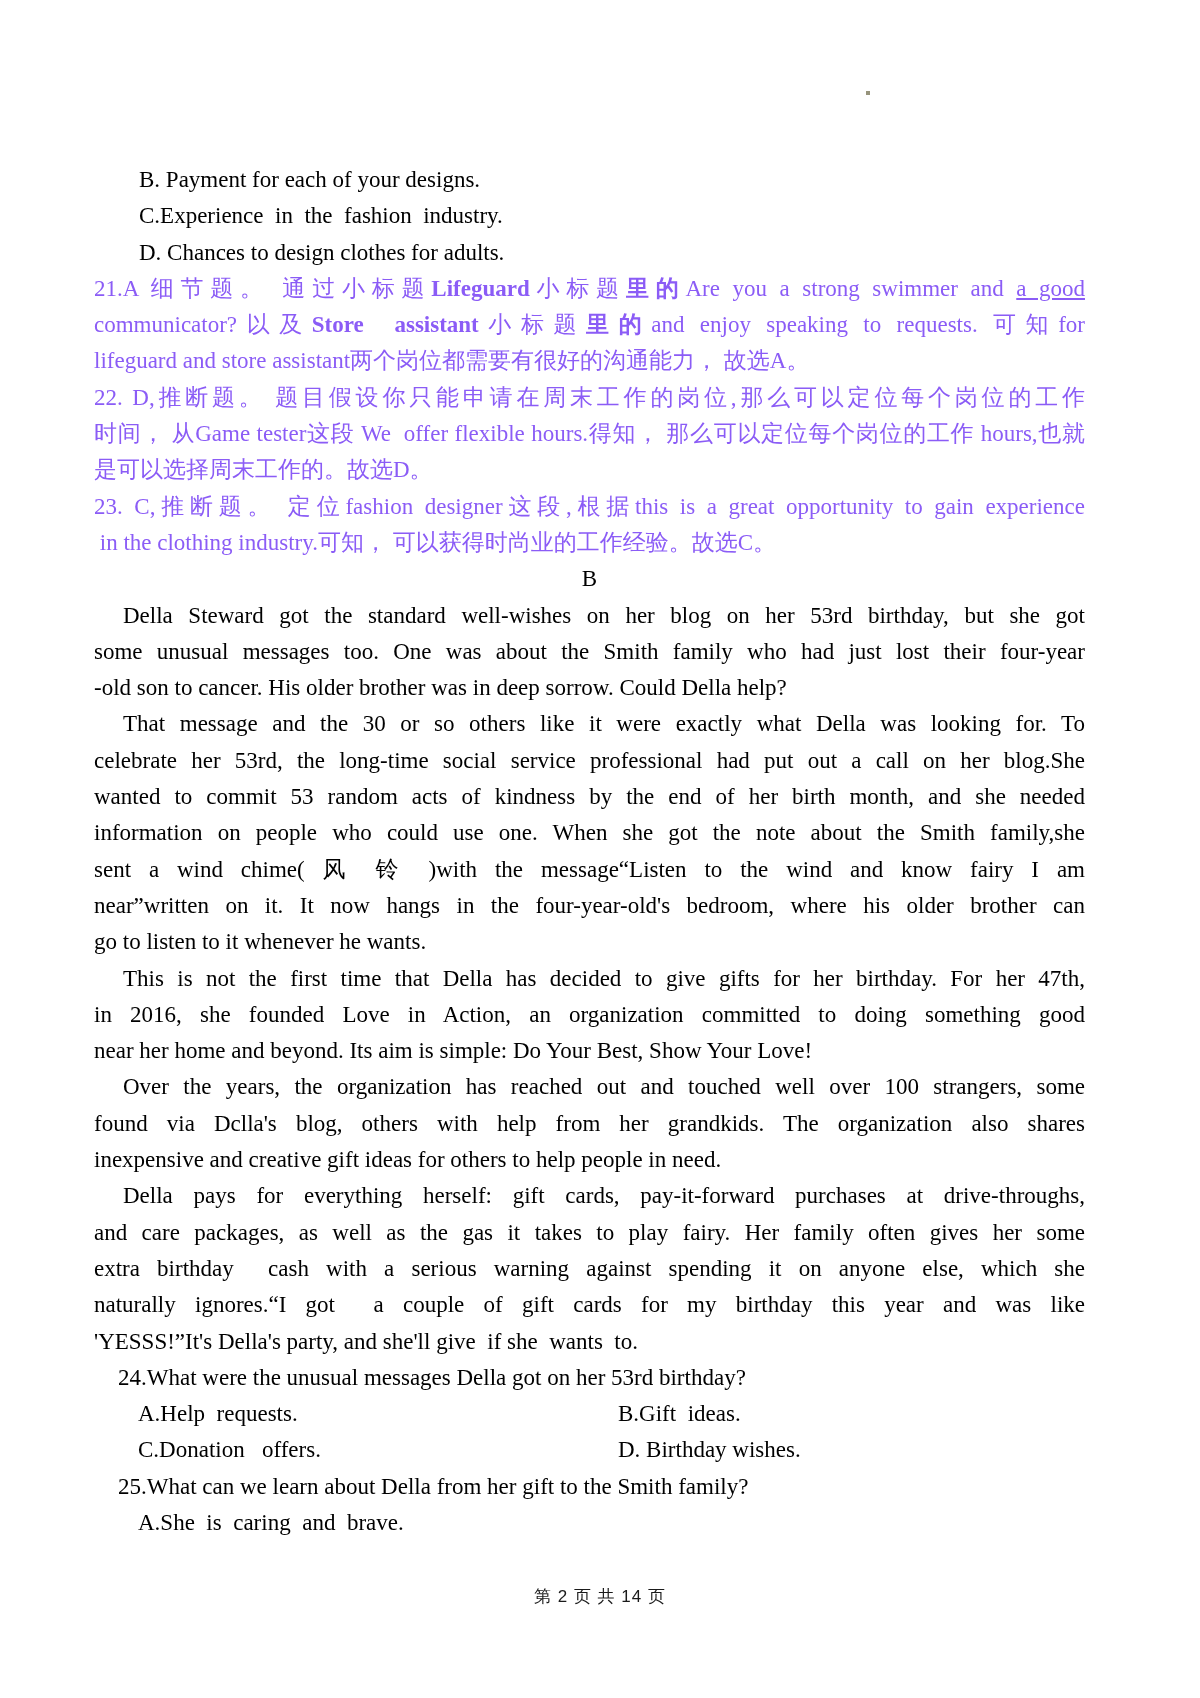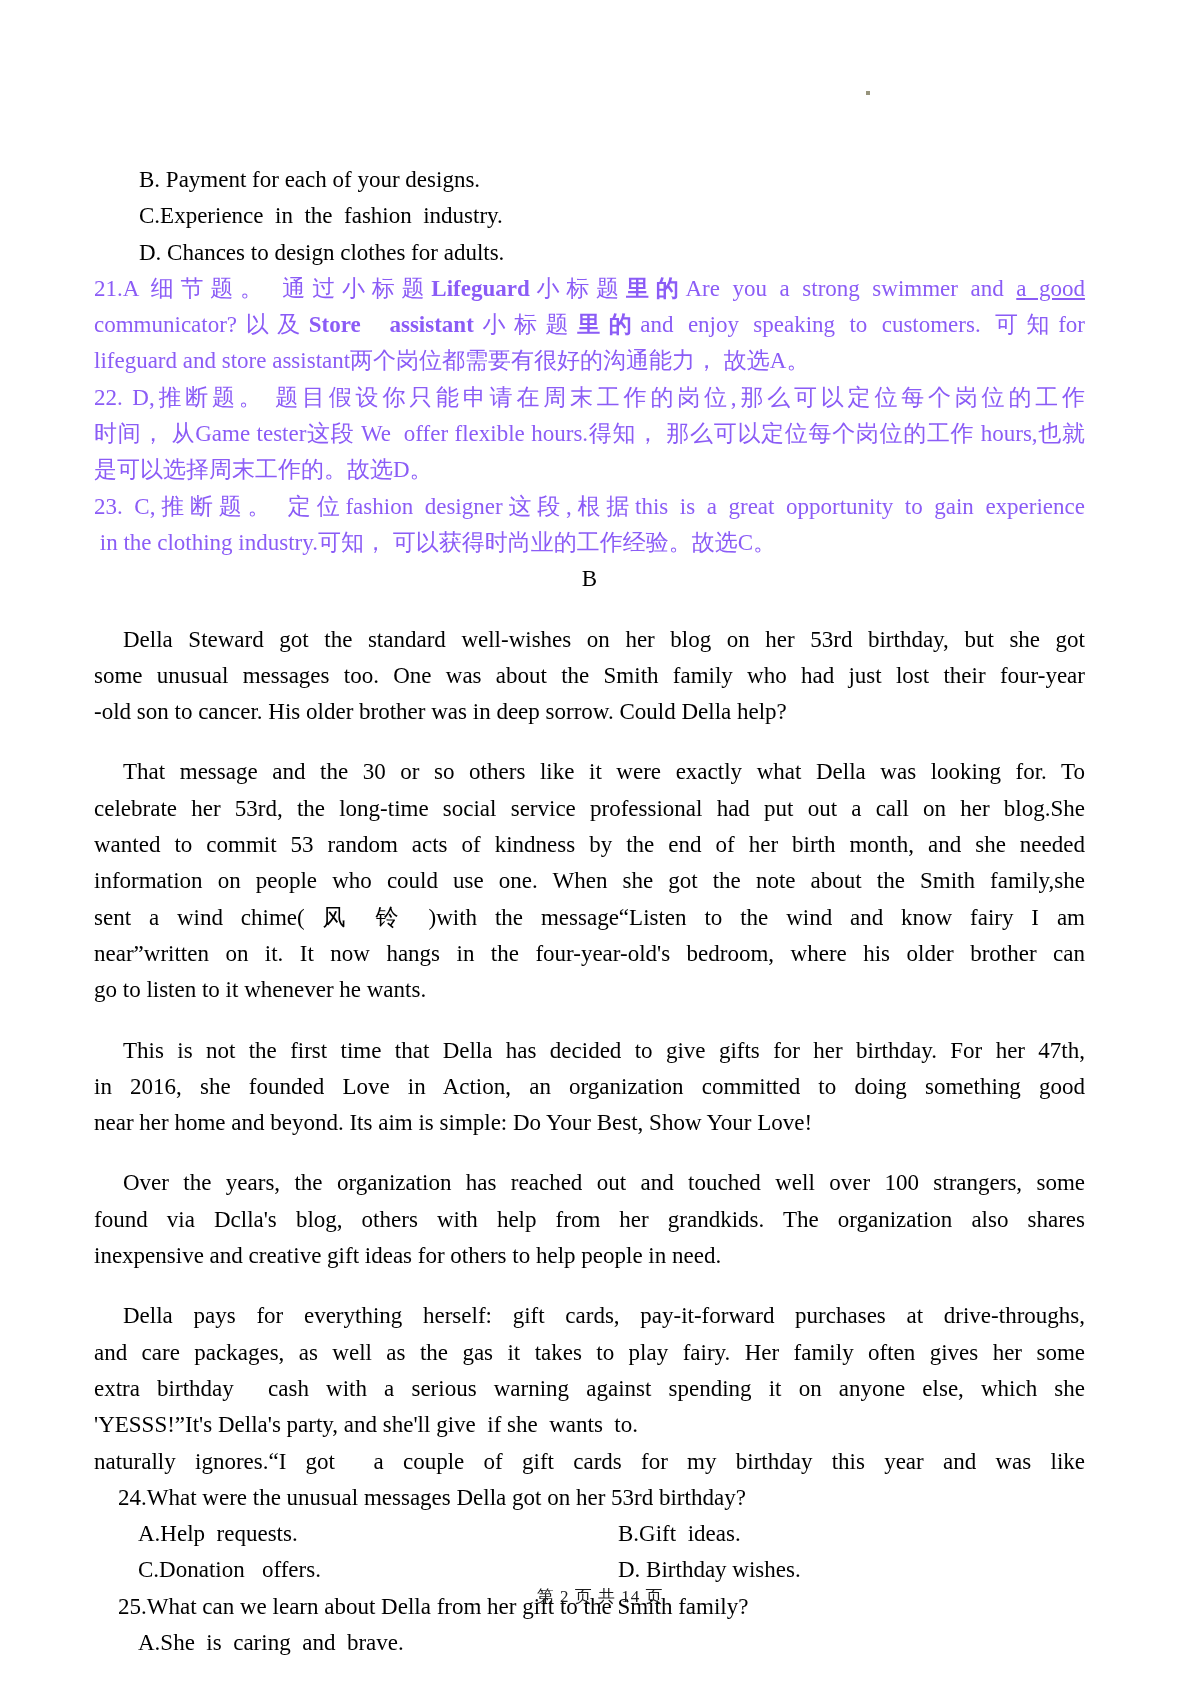--- a/index.html
+++ b/index.html
@@ -30,59 +30,59 @@
   }
   .line {
     height: 36.3px;
     overflow: hidden;
     white-space: pre-wrap;
   }
   .line.j {
     text-align: justify;
     text-align-last: justify;
   }
-  .line.ind { text-indent: 29px; margin-top: 24px; }
+  .line.ind { text-indent: 29px; }
   .opt-line { padding-left: 45px; }
   .red { color: #8b5cf6; }
   .b { font-weight: bold; }
   .u { text-decoration: underline; }
   .section-label { text-align: center; }
   .stem { padding-left: 24px; }
   .opt-row { display: flex; padding-left: 44px; }
   .opt-cell { height: 36.3px; overflow: hidden; white-space: pre-wrap; }
   .opt-cell.left { width: 480px; flex: 0 0 480px; }
   .opt-cell.right { flex: 1; }
   .footer {
     position: absolute;
     left: 0;
     top: 1585px;
     width: 1200px;
     text-align: center;
-    font-family: Liberation Serif, serif;
+    font-family: Liberation Sans, sans-serif;
     font-size: 17px;
     letter-spacing: 1px;
     color: #1a1a1a;
   }
 </style>
 </head>
 <body>
 
 <div class="page">
 
   <div class="stray-dot"></div>
 
   <div class="content">
 
     <div class="line opt-line">B. Payment for each of your designs.</div>
     <div class="line opt-line">C.Experience  in  the  fashion  industry.</div>
     <div class="line opt-line">D. Chances to design clothes for adults.</div>
 
     <div id="answer-notes" class="red">
         <div class="line j"><span class="">21.A 细节题。 通过小标题</span><span class="b ">Lifeguard</span><span class="">小标题</span><span class="b ">里的</span><span class="">Are you a strong swimmer and </span><span class="u">a good</span></div>
-        <div class="line j"><span class="">communicator?以及</span><span class="b ">Store  assistant</span><span class="">小标题</span><span class="b ">里的</span><span class="">and enjoy speaking to customers. 可知for</span></div>
+        <div class="line j"><span class="">communicator?以及</span><span class="b ">Store  assistant</span><span class="">小标题</span><span class="b ">里的</span><span class="">and enjoy speaking to requests. 可知for</span></div>
         <div class="line"><span class="">lifeguard and store assistant两个岗位都需要有很好的沟通能力， 故选A。</span></div>
         <div class="line j"><span class="">22. D,推断题。 题目假设你只能申请在周末工作的岗位,那么可以定位每个岗位的工作</span></div>
         <div class="line j"><span class="">时间， 从Game tester这段 We  offer flexible hours.得知， 那么可以定位每个岗位的工作 hours,也就</span></div>
         <div class="line"><span class="">是可以选择周末工作的。故选D。</span></div>
         <div class="line j"><span class="">23. C,推断题。 定位fashion designer这段,根据this is a great opportunity to gain experience</span></div>
         <div class="line"><span class=""> in the clothing industry.可知， 可以获得时尚业的工作经验。故选C。</span></div>
       </div>
 
     <div class="line section-label">B</div>
 
@@ -108,22 +108,22 @@
         </div>
         <div>
           <div class="line j ind"><span class="">Over the years, the organization has reached out and touched well over 100 strangers, some</span></div>
           <div class="line j"><span class="">found via Dclla's blog, others with help from her grandkids. The organization also shares</span></div>
           <div class="line"><span class="">inexpensive and creative gift ideas for others to help people in need.</span></div>
         </div>
         <div>
           <div class="line j ind"><span class="">Della pays for everything herself: gift cards, pay-it-forward purchases at drive-throughs,</span></div>
           <div class="line j"><span class="">and care packages, as well as the gas it takes to play fairy. Her family often gives her some</span></div>
           <div class="line j"><span class="">extra birthday  cash with a serious warning against spending it on anyone else, which she</span></div>
+          <div class="line j"><span class="">naturally ignores.“I got  a couple of gift cards for my birthday this year and was like</span></div>
           <div class="line"><span class="">'YESSS!”It's Della's party, and she'll give  if she  wants  to.</span></div>
-          <div class="line j"><span class="">naturally ignores.“I got  a couple of gift cards for my birthday this year and was like</span></div>
         </div>
       </div>
 
     <div>
       <div class="line stem">24.What were the unusual messages Della got on her 53rd birthday?</div>
       <div class="opt-row">
         <div class="opt-cell left">A.Help  requests.</div>
         <div class="opt-cell right">B.Gift  ideas.</div>
       </div>
       <div class="opt-row">

